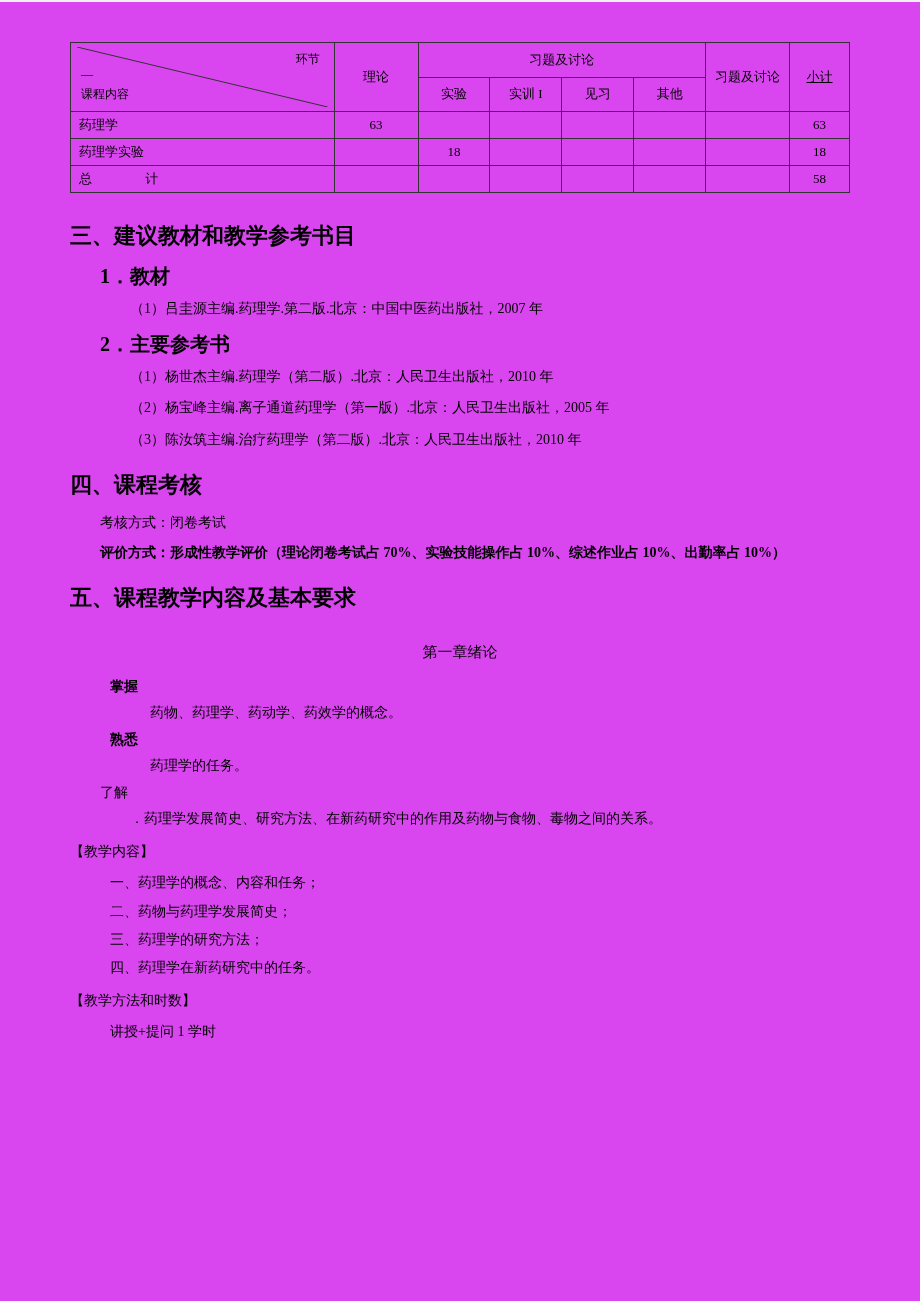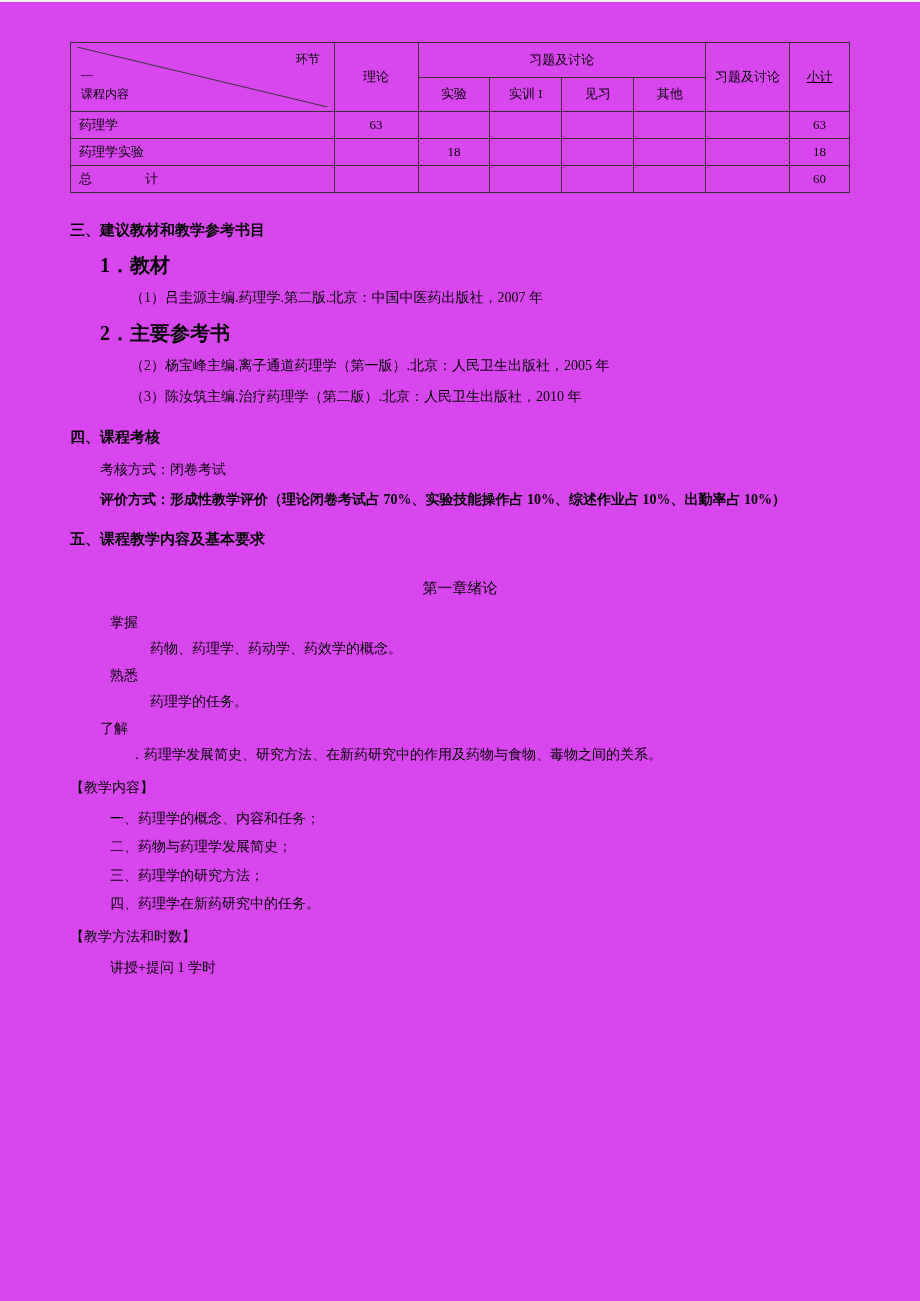--- a/index.html
+++ b/index.html
@@ -33,21 +33,21 @@
       padding: 4px 8px;
       text-align: center;
       vertical-align: middle;
     }
     .course-table .left-align {
       text-align: left;
     }
 
     
     .section-h2 {
-      font-size: 15px;
+      font-size: 22px;
       font-weight: bold;
       margin-top: 18px;
       margin-bottom: 10px;
     }
     .section-h3 {
       font-size: 20px;
       font-weight: bold;
       margin-top: 12px;
       margin-bottom: 6px;
     }
@@ -64,21 +64,21 @@
     }
     .indent2 {
       margin-left: 60px;
     }
 
     .para {
       margin-bottom: 6px;
       line-height: 1.8;
     }
     .bold-label {
-      font-weight: normal;
+      font-weight: bold;
       text-align: center;
     }
 
     .list-item {
       margin-left: 40px;
       margin-bottom: 3px;
       line-height: 1.8;
     }
   </style>
 </head>
@@ -141,31 +141,32 @@
         <td class="left-align">
           <span style="margin-right:50px;">总</span>
           <span>计</span>
         </td>
         <td></td>
         <td></td>
         <td></td>
         <td></td>
         <td></td>
         <td></td>
-        <td>60</td>
+        <td>58</td>
       </tr>
     </tbody>
   </table>
 
   <div class="section-h2">三、建议教材和教学参考书目</div>
 
   <div class="section-h3 indent1">1．教材</div>
   <div class="para indent2">（1）吕圭源主编.药理学.第二版.北京：中国中医药出版社，2007 年</div>
 
   <div class="section-h3 indent1" style="margin-top:10px;">2．主要参考书</div>
+  <div class="para indent2">（1）杨世杰主编.药理学（第二版）.北京：人民卫生出版社，2010 年</div>
   <div class="para indent2">（2）杨宝峰主编.离子通道药理学（第一版）.北京：人民卫生出版社，2005 年</div>
   <div class="para indent2">（3）陈汝筑主编.治疗药理学（第二版）.北京：人民卫生出版社，2010 年</div>
 
   <div class="section-h2" style="margin-top:18px;">四、课程考核</div>
   <div class="para indent1">考核方式：闭卷考试</div>
   <div class="para indent1" style="line-height:1.7;font-weight:bold;">评价方式：形成性教学评价（理论闭卷考试占 70%、实验技能操作占 10%、综述作业占 10%、出勤率占 10%）</div>
 
   <div class="section-h2" style="margin-top:18px;">五、课程教学内容及基本要求</div>
 
   <div class="chapter-title">第一章绪论</div>

